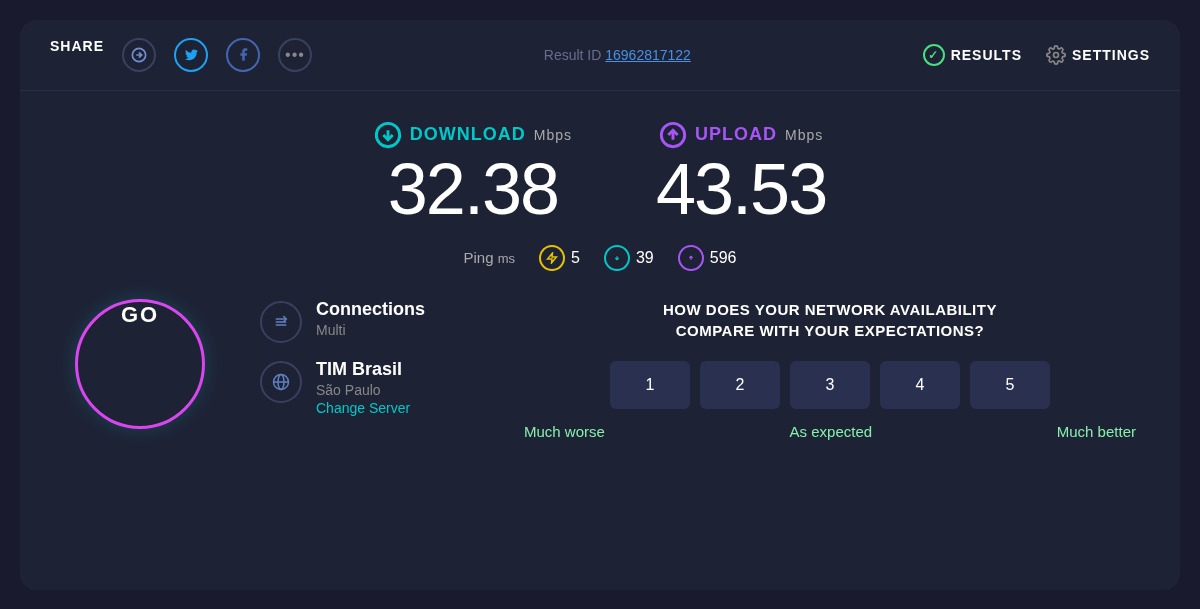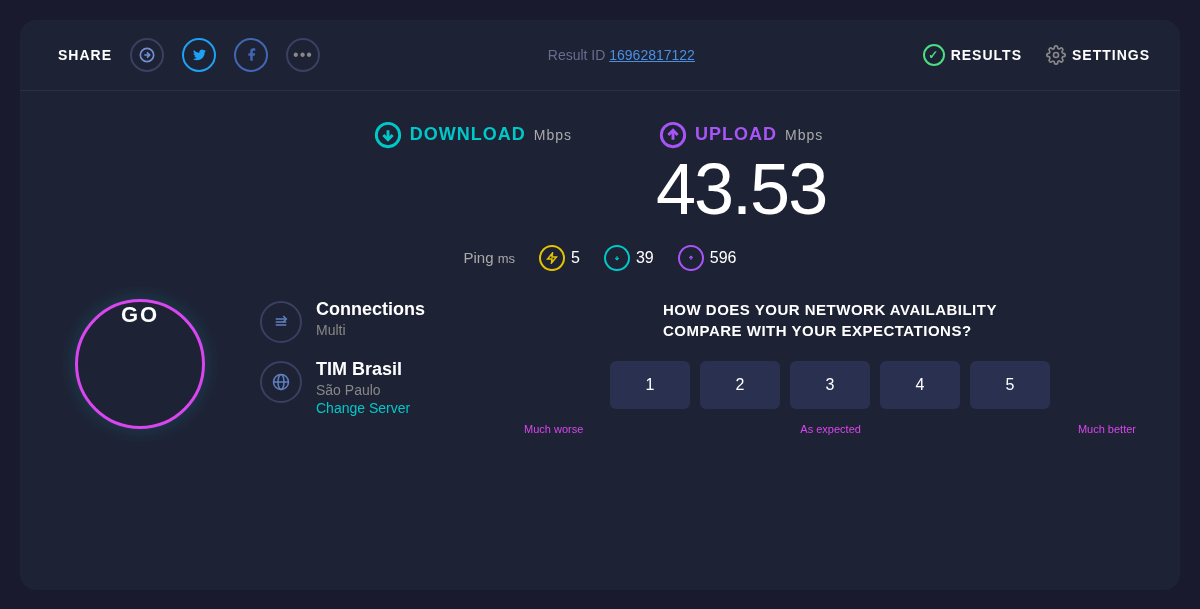--- a/index.html
+++ b/index.html
@@ -24,23 +24,22 @@
     
     .header {
       display: flex;
       align-items: center;
       justify-content: space-between;
       padding: 18px 30px;
       border-bottom: 1px solid #2a2f4a;
     }
     .share-section {
       display: flex;
-      align-items: center;
+      align-items: flex-start;
       gap: 18px;
-      margin-left: 8px;
     }
     .share-label {
       color: #ffffff;
       font-weight: bold;
       font-size: 14px;
       letter-spacing: 1px;
     }
     .share-icon {
       width: 34px;
       height: 34px;
@@ -243,21 +242,21 @@
     .rating-section {
       flex: 1;
       display: flex;
       flex-direction: column;
       align-items: center;
     }
     .rating-question {
       color: #ffffff;
       font-size: 15px;
       font-weight: bold;
-      text-align: left;
+      text-align: center;
       letter-spacing: 0.5px;
       margin-bottom: 20px;
       line-height: 1.4;
     }
     .rating-buttons {
       display: flex;
       gap: 10px;
       margin-bottom: 14px;
     }
     .rating-btn {
@@ -274,22 +273,22 @@
       align-items: center;
       justify-content: center;
     }
     .rating-labels {
       display: flex;
       width: 100%;
       justify-content: space-between;
       padding: 0 4px;
     }
     .rating-label-text {
-      color: #d946ef;
-      font-size: 11px;
+      color: #86efac;
+      font-size: 15px;
     }
   </style>
 </head>
 <body>
 
 <div class="container">
 
   <div class="header">
     <div class="share-section">
       <span class="share-label">SHARE</span>
@@ -339,20 +338,21 @@
       <div class="speed-block">
         <div class="speed-title">
           <svg width="28" height="28" viewBox="0 0 24 24" fill="none" stroke="#00c8c8" stroke-width="2.5">
             <circle cx="12" cy="12" r="10"></circle>
             <polyline points="8 12 12 16 16 12"></polyline>
             <line x1="12" y1="8" x2="12" y2="16"></line>
           </svg>
           <span class="speed-label download-color">DOWNLOAD</span>
           <span class="speed-unit">Mbps</span>
         </div>
+        <div class="speed-value">32.38</div>
       </div>
 
       <div class="speed-block">
         <div class="speed-title">
           <svg width="28" height="28" viewBox="0 0 24 24" fill="none" stroke="#a855f7" stroke-width="2.5">
             <circle cx="12" cy="12" r="10"></circle>
             <polyline points="16 12 12 8 8 12"></polyline>
             <line x1="12" y1="16" x2="12" y2="8"></line>
           </svg>
           <span class="speed-label upload-color">UPLOAD</span>

